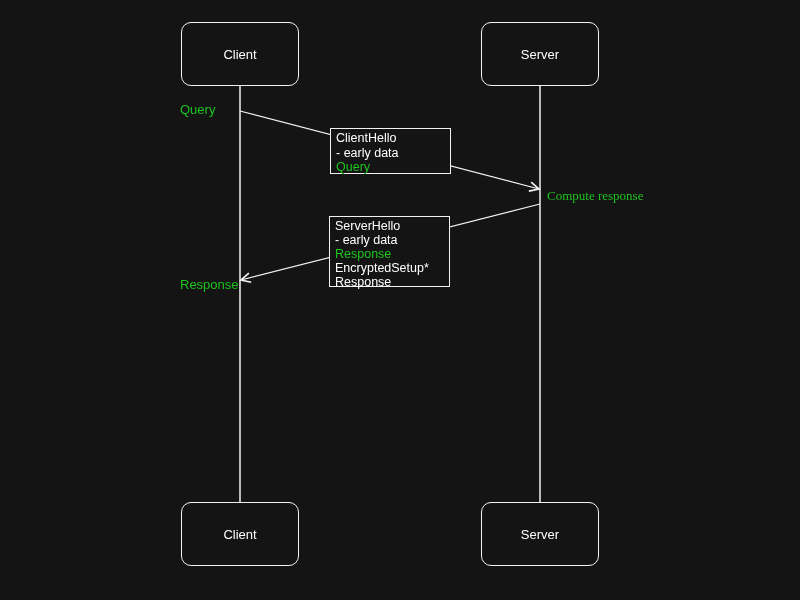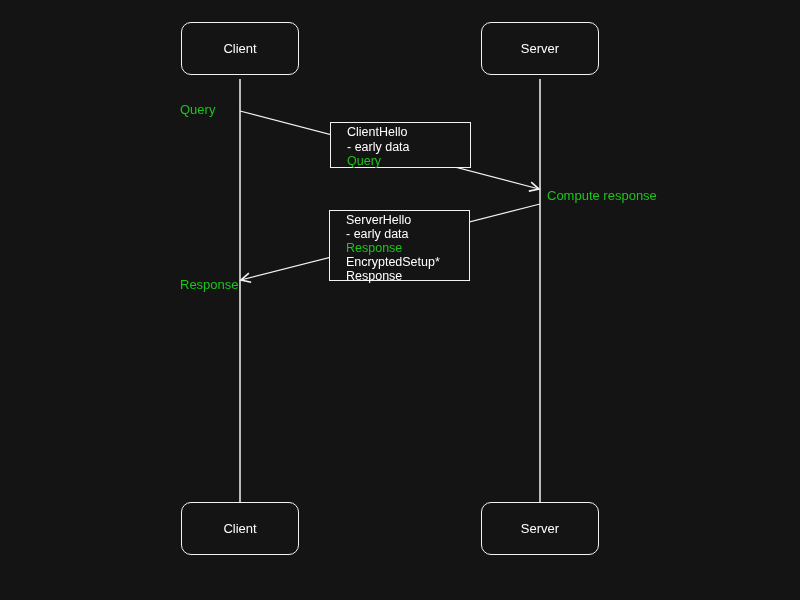--- a/index.html
+++ b/index.html
@@ -28,42 +28,43 @@
     width: 800px; height: 600px;
     z-index: 1;
   }
   svg.wires line, svg.wires path {
     stroke: var(--stroke);
     fill: none;
   }
   .actor-box {
     position: absolute;
     width: 118px;
-    height: 53px;
+    height: 64px;
     border: 1.5px solid var(--stroke);
     border-radius: 10px;
     background: var(--bg);
     color: #ffffff;
     font-size: 13px;
     display: flex;
     align-items: center;
     justify-content: center;
     z-index: 2;
     box-sizing: border-box;
   }
   .msg-box {
     position: absolute;
-    width: 141px;
+    width: 121px;
     border: 1.5px solid var(--stroke);
     background: var(--bg);
     color: #ffffff;
     font-size: 12.5px;
-    padding: 2px 16px;
+    padding: 2px 5px;
     z-index: 2;
     box-sizing: border-box;
+    margin-top: 6px;
   }
   .msg-box .ln { line-height: 14px; white-space: nowrap; }
   .msg-box-1 .ln { line-height: 14.5px; }
   .green { color: var(--green); }
   .note {
     position: absolute;
     color: var(--green);
     font-size: 13px;
     line-height: 15px;
     white-space: nowrap;
@@ -108,16 +109,16 @@
 
   <div class="msg-box" style="left:329px; top:210px; height:71px;">
     <div class="ln">ServerHello</div>
     <div class="ln">- early data</div>
     <div class="ln green">Response</div>
     <div class="ln">EncryptedSetup*</div>
     <div class="ln">Response</div>
   </div>
 
   <div class="note" style="left:180px; top:102px;">Query</div>
-  <div class="note" style="left:547px; top:188px;">Compute response</div>
+  <div class="note" style="left:547px; top:188px;font-family:Liberation Serif, serif;">Compute response</div>
   <div class="note" style="left:180px; top:277px;">Response</div>
 
 </div>
 
 </body></html>

